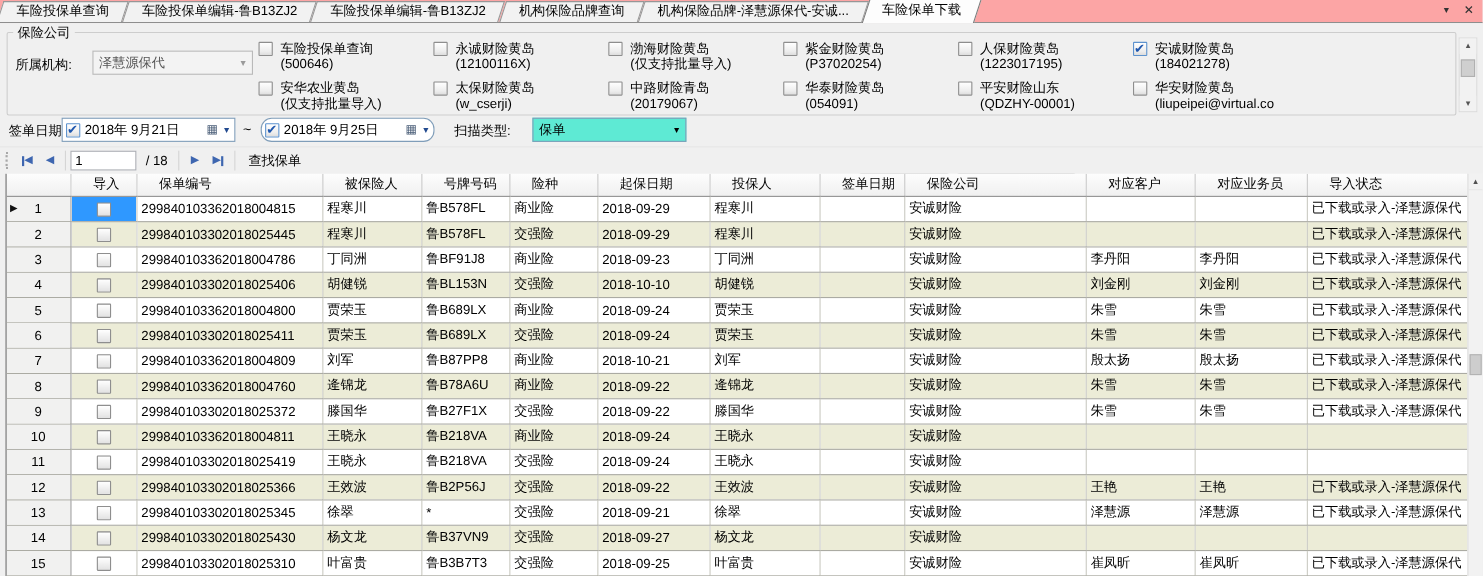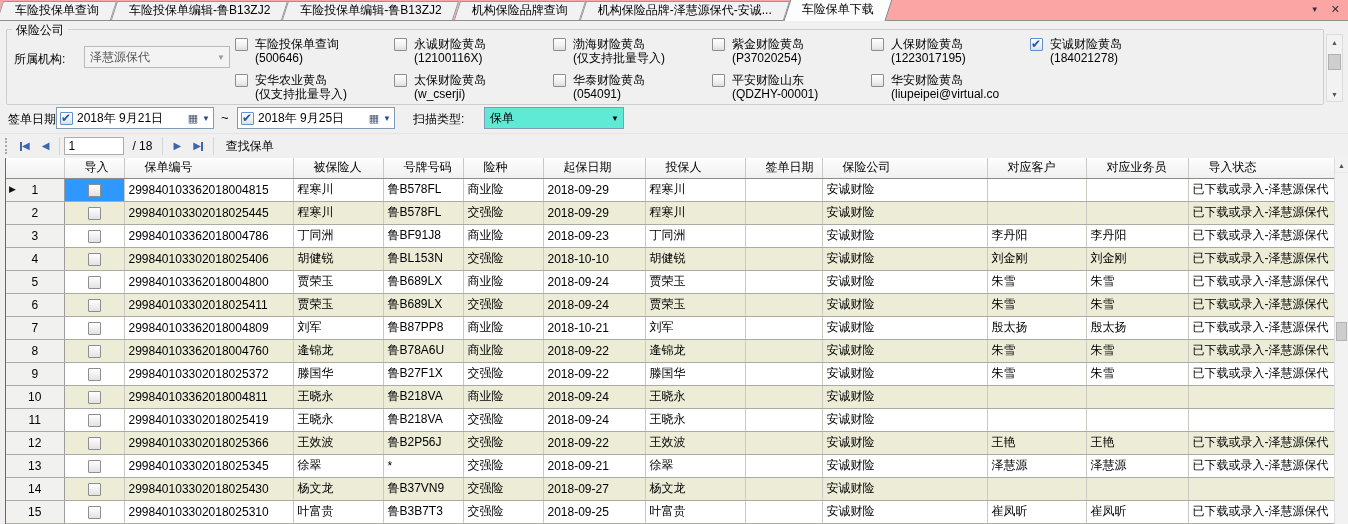--- a/index.html
+++ b/index.html
@@ -37,21 +37,21 @@
 
   .mini-scroll { position:absolute; right:5px; top:13px; width:17px; height:68px; background:#F2F2F2; border:1px solid #DCDCDC; }
   .mini-scroll .sbtn { height:14px; display:flex; align-items:center; justify-content:center; font-size:7px; color:#555; background:#F2F2F2; }
   .mini-scroll .sbtn.down { position:absolute; bottom:0; left:0; right:0; }
   .mini-scroll .sthumb { position:absolute; top:19px; left:1px; right:1px; height:16px; background:#CFCFCF; border:1px solid #B0B0B0; }
 
   .date-label { position:absolute; left:8px; top:90px; }
   .datepicker { position:absolute; top:86px; height:22px; width:158px; background:#FFF; border:1px solid #7F9DB9; display:flex; align-items:center; padding:0 3px; gap:4px; }
   .datepicker .cb { margin-top:0; }
   .datepicker .dp-text { flex:1; white-space:nowrap; }
-  .dp1 { left:56px; } .dp2 { left:237px; }
+  .dp1 { left:56px; } .dp2 { left:237px;border-radius:10px; }
   .cal-icon { font-size:11px; color:#4A5E78; line-height:11px; }
   .dp-arrow { font-size:8px; color:#224A8F; }
   .tilde { position:absolute; left:221px; top:89px; font-size:13px; }
   .scan-label { position:absolute; left:413px; top:90px; }
   .scan-combo { position:absolute; left:484px; top:86px; width:140px; }
   .filter-btn { position:absolute; top:85px; height:24px; background:linear-gradient(180deg,#F5F5F5,#EBEBEB 60%,#DDDDDD); border:1px solid #707070; border-radius:2px; font-size:12px; text-align:center; line-height:22px; cursor:default;margin-top:28px; }
   .btn-scan { left:781px; width:82px; }
   .btn-selall { left:870px; width:108px; }
 
   
@@ -168,20 +168,27 @@
             <div class="company-text">
               <div>安华农业黄岛</div>
               <div>(仅支持批量导入)</div>
             </div>
           </div>
           <div class="company-item">
             <span class="cb"></span>
             <div class="company-text">
               <div>太保财险黄岛</div>
               <div>(w_cserji)</div>
+            </div>
+          </div>
+          <div class="company-item">
+            <span class="cb"></span>
+            <div class="company-text">
+              <div>中路财险青岛</div>
+              <div>(20179067)</div>
             </div>
           </div>
           <div class="company-item">
             <span class="cb"></span>
             <div class="company-text">
               <div>华泰财险黄岛</div>
               <div>(054091)</div>
             </div>
           </div>
           <div class="company-item">

